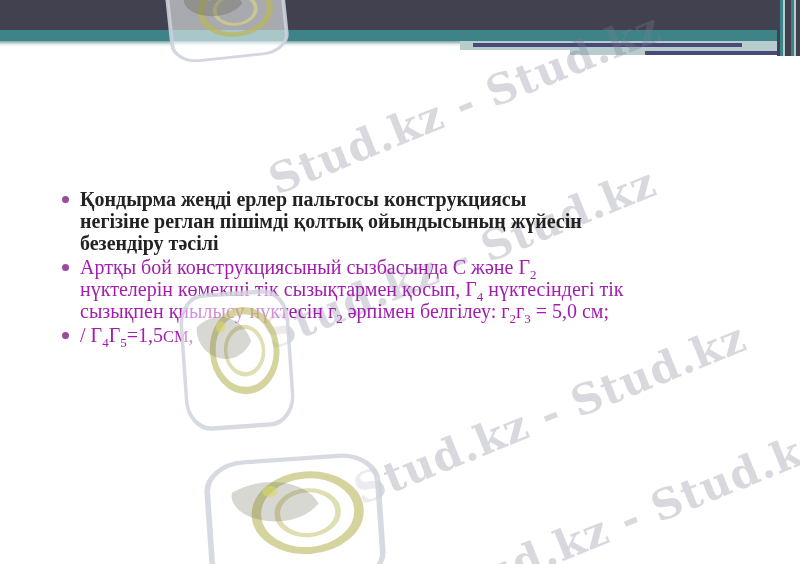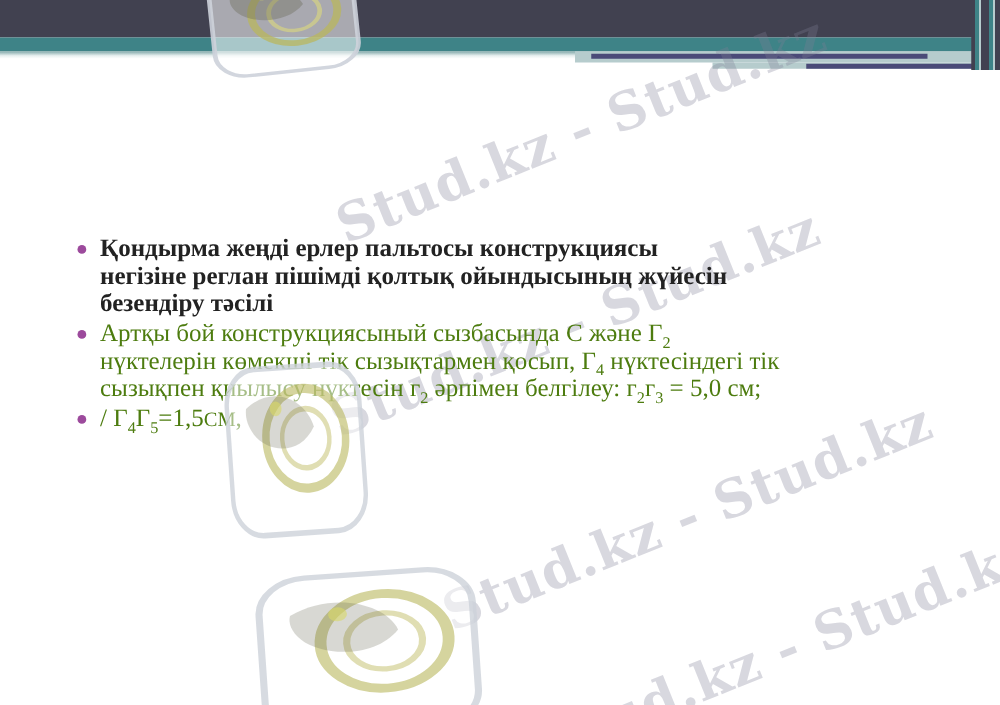--- a/index.html
+++ b/index.html
@@ -33,21 +33,21 @@
   .logo{position:absolute;z-index:4;pointer-events:none;}
   #logo-top{left:163px;top:-30px;width:128px;height:92px;transform:rotate(-6deg);}
   #logo-mid{left:178px;top:286px;width:118px;height:148px;transform:rotate(-4deg);}
   #logo-bottom{left:200px;top:452px;width:190px;height:140px;transform:rotate(-4deg);}
   .logo svg{width:100%;height:100%;}
   
   .content{position:absolute;left:56px;top:188px;width:700px;z-index:3;}
   ul.bullets{list-style:none;margin:0;padding:0;}
   ul.bullets li{
     position:relative;padding-left:24px;margin:0 0 2px 0;
-    font-size:20px;line-height:22px;color:#4d7c0f;
+    font-size:20px;line-height:22px;color:#a21caf;
   }
   ul.bullets li::before{
     content:"";position:absolute;left:6px;top:8px;width:7px;height:7px;
     border-radius:50%;background:#9c4a9c;
   }
   ul.bullets li.title-bullet{font-weight:bold;color:#222;}
   ul.bullets sub{font-size:0.65em;line-height:0;}
   ul.bullets sup{font-size:0.6em;line-height:0;}
   ul.bullets .sc{font-size:0.82em;}
 </style>

